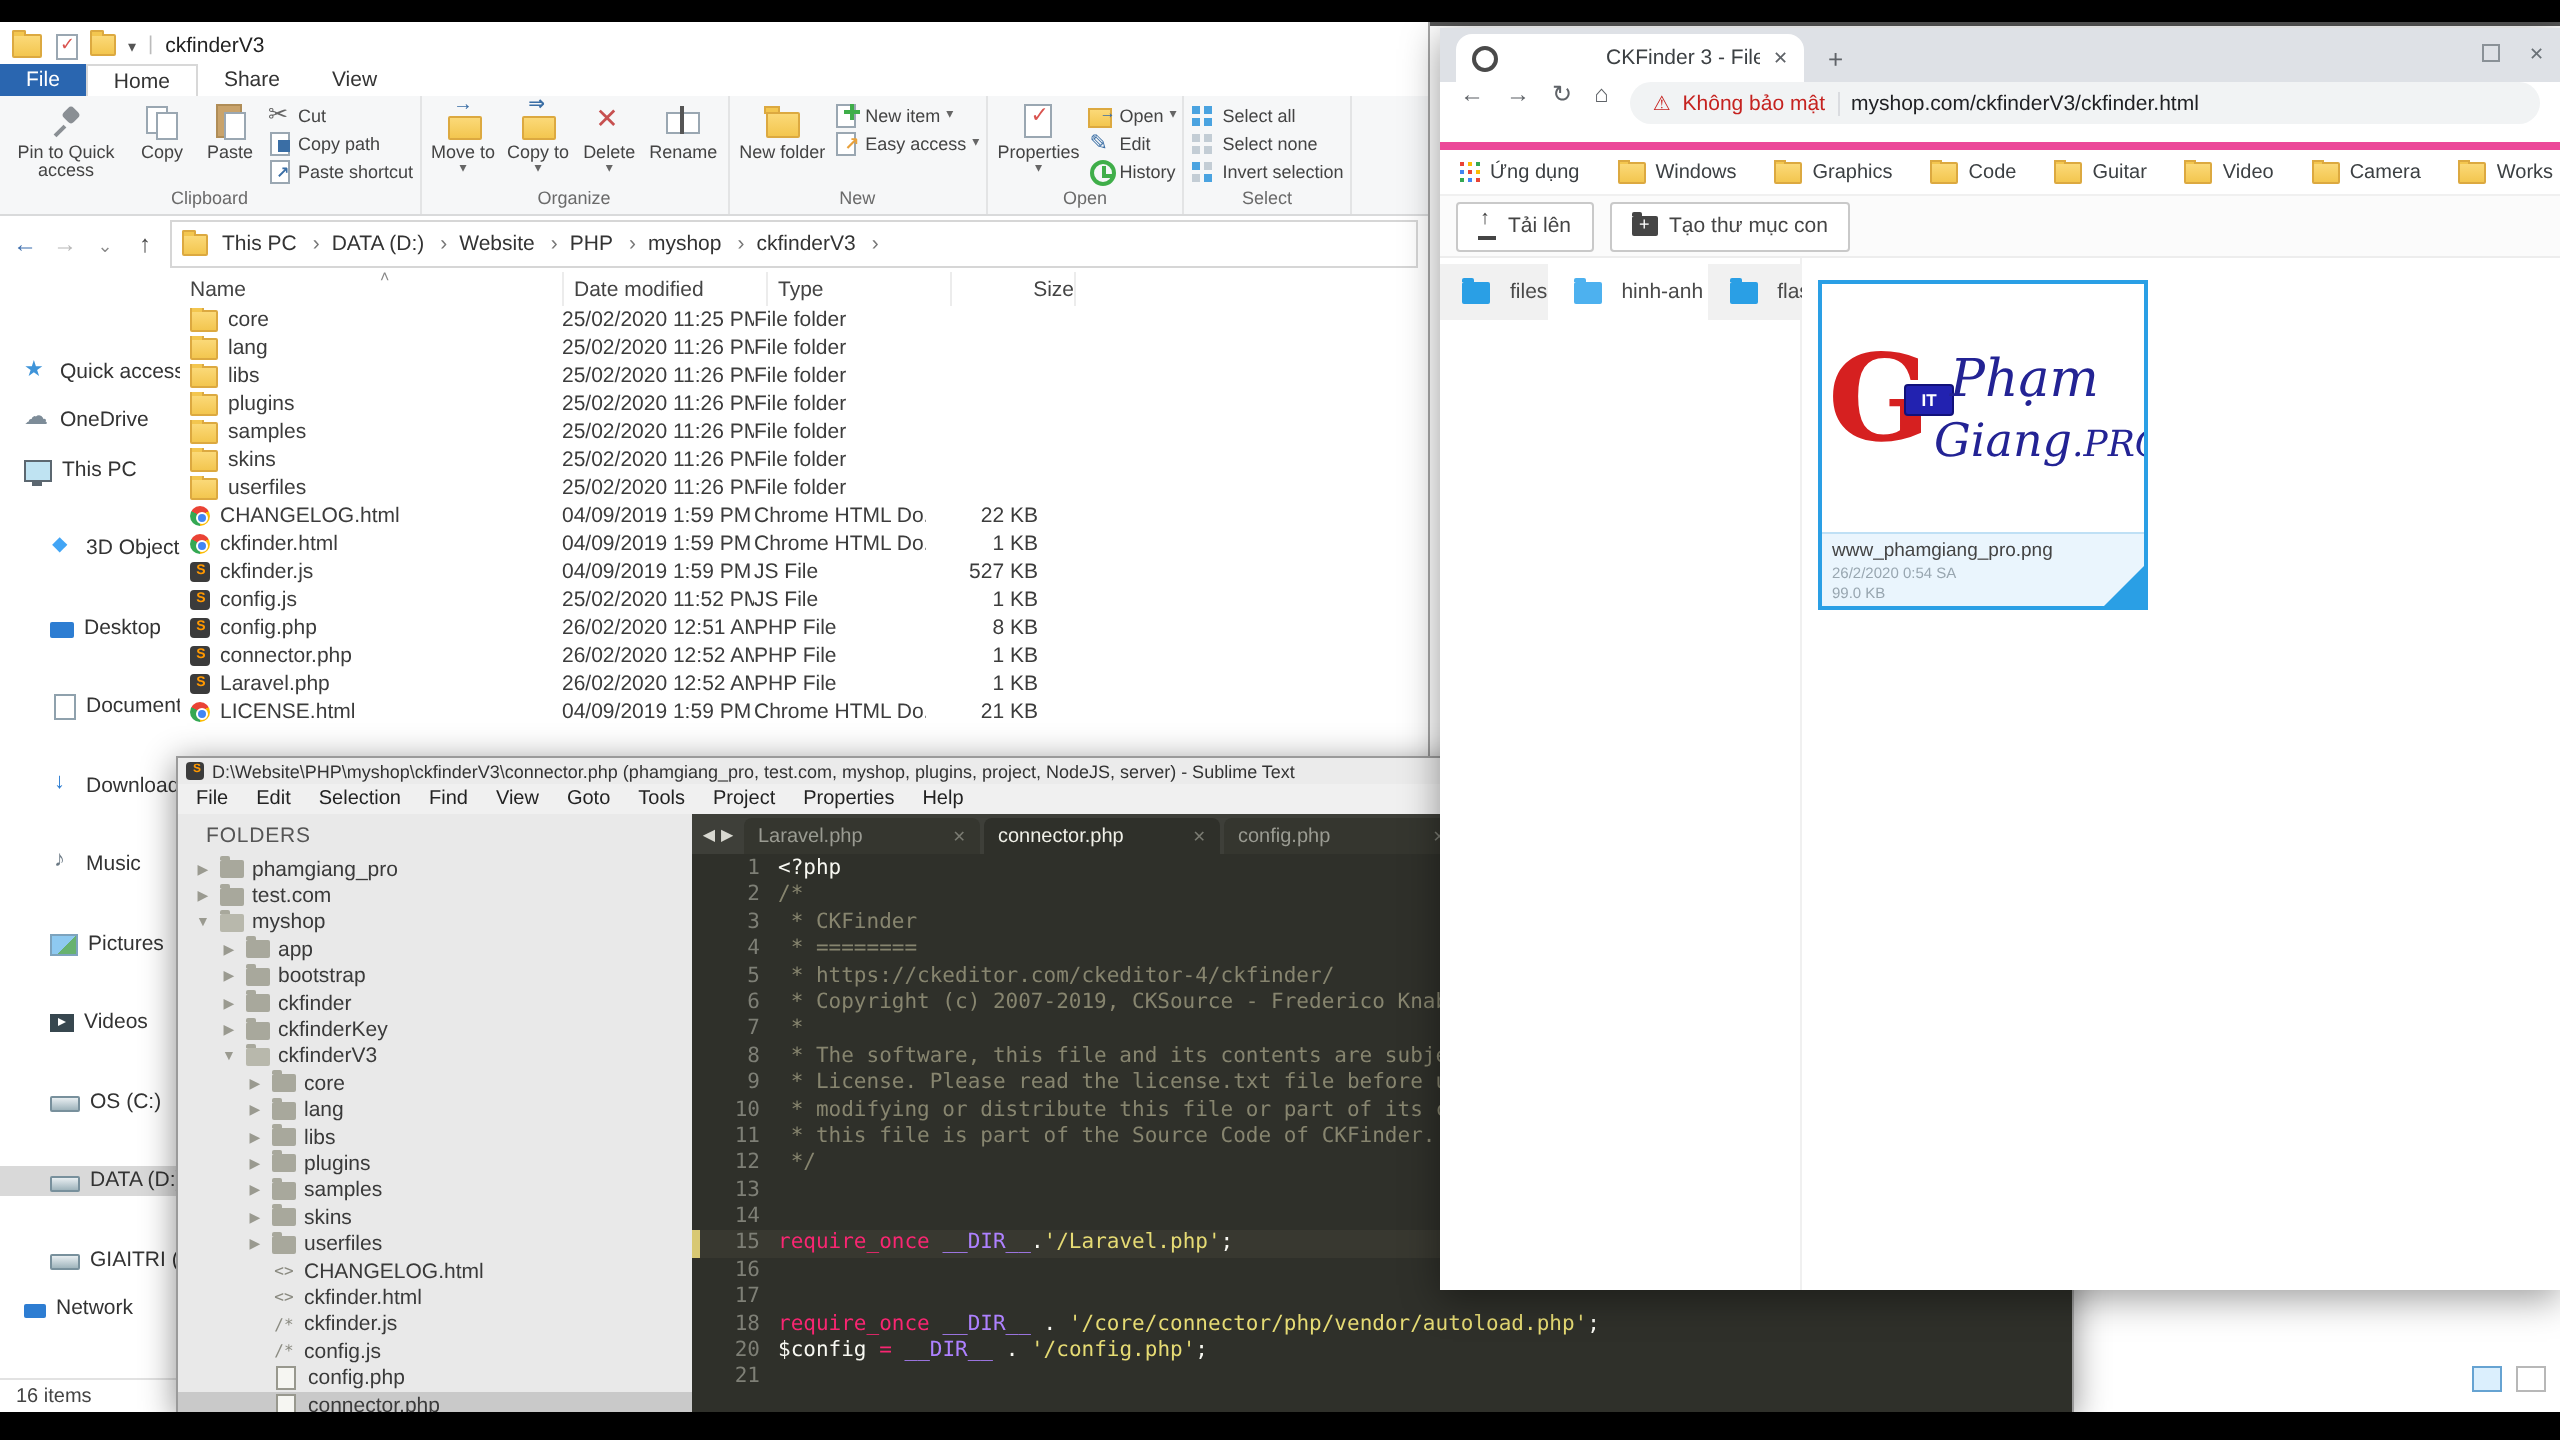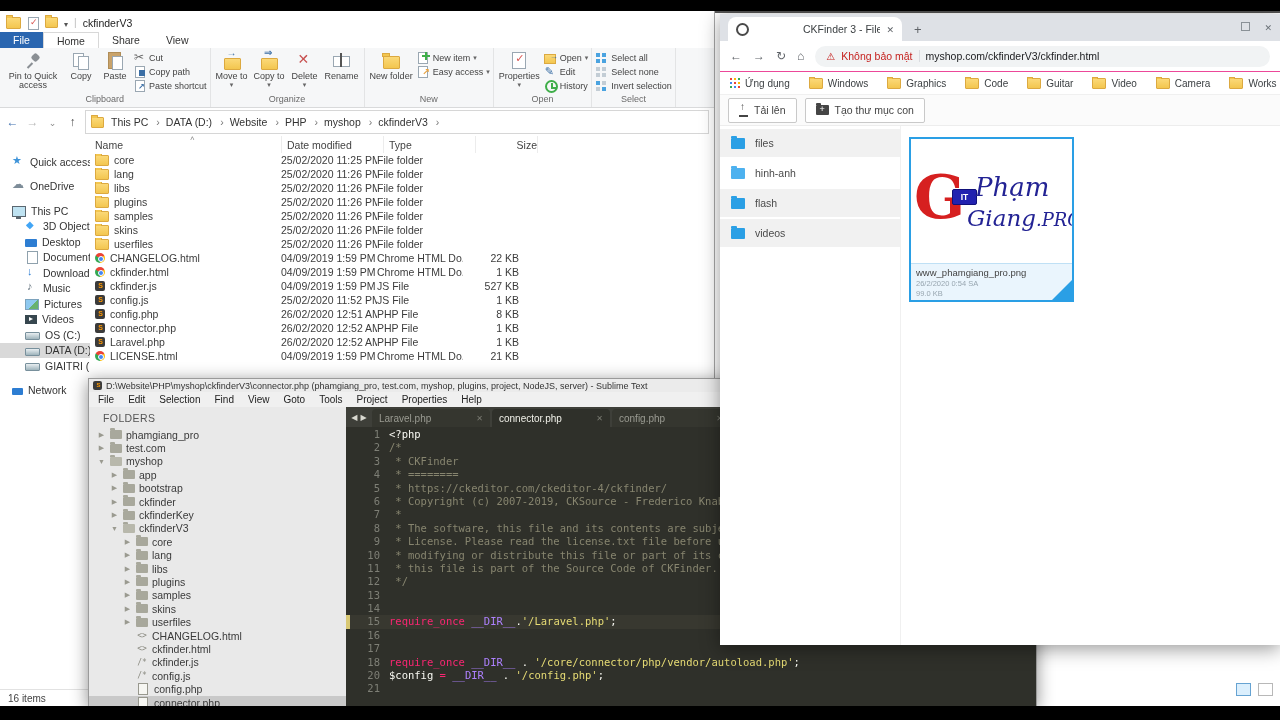--- a/index.html
+++ b/index.html
@@ -89,21 +89,21 @@
   .nav-fwd::before{content:"→";color:#b9b9b9;}
   .nav-drop::before{content:"⌄";color:#8a8a8a;font-size:9px;}
   .nav-up::before{content:"↑";color:#4a4a4a;}
   .ex-address{flex:1;height:22px;border:1px solid #d6d6d6;display:flex;align-items:center;padding:0 5px;gap:5px;font-size:10.5px;color:#333;background:#fff;overflow:hidden;}
   .crumbs{display:flex;align-items:center;}
   .crumb{padding:0 2px;white-space:nowrap;}
   .crumb::after{content:"›";margin-left:8px;margin-right:2px;color:#777;}
 
   .ex-body{flex:1;display:flex;overflow:hidden;font-size:10.5px;}
   .ex-side{width:90px;padding-top:18px;overflow:hidden;flex:none;}
-  .sb-item{height:15.5px;display:flex;align-items:center;gap:5px;padding-left:12px;color:#333;white-space:nowrap;}
+  .sb-item{height:15.5px;display:flex;align-items:center;gap:5px;padding-left:12px;color:#333;white-space:nowrap;margin-top:24px;}
   .sb-item.ind{padding-left:25px;}
   .sb-item.gap{margin-top:9px;}
   .sb-item.sel{background:#d9d9d9;}
   .sbic{width:13px;height:12px;position:relative;display:inline-block;flex:none;}
   .sbic-star::before{content:"★";position:absolute;left:0;top:-2px;color:#3f94d9;font-size:11px;}
   .sbic-cloud::before{content:"☁";position:absolute;left:0;top:-3px;color:#7d8c98;font-size:12px;}
   .sbic-pc{width:12px;height:9px;border:1px solid #5b6770;background:#bfe3f2;margin-top:1px;}
   .sbic-pc::after{content:"";position:absolute;left:3px;bottom:-3px;width:5px;height:2px;background:#5b6770;}
   .sbic-3d::before{content:"◆";position:absolute;left:1px;top:-1px;color:#42a5f5;font-size:10px;}
   .sbic-desktop{width:12px;height:8px;background:#2d7dd2;border-radius:1px;margin-top:2px;}
@@ -177,21 +177,21 @@
   .cr-tab{width:158px;height:24px;background:#fff;border-radius:8px 8px 0 0;display:flex;align-items:center;padding:0 8px;gap:6px;font-size:10.5px;color:#3c4043;}
   .cr-fav{width:9px;height:9px;border:2px solid #4a4a4a;border-radius:50%;flex:none;}
   .cr-tabtitle{flex:1;white-space:nowrap;overflow:hidden;margin-left:48px;}
   .cr-tabclose::before{content:"✕";font-size:9px;color:#5f6368;}
   .cr-newtab{margin-left:12px;margin-bottom:5px;font-size:13px;color:#5f6368;line-height:1;}
   .cr-newtab::before{content:"+";}
   .cr-wincontrols{position:absolute;right:8px;top:3px;display:flex;gap:14px;align-items:center;}
   .wc.restore{width:7px;height:7px;border:1px solid #8a9197;}
   .wc.close::before{content:"✕";font-size:9px;color:#6a7artial1;}
   .wc.close::before{content:"✕";font-size:9px;color:#6a7177;}
-  .cr-navbar{height:30px;display:flex;align-items:center;gap:11px;padding:0 10px;border-bottom:1px solid #ec4899;flex:none;}
+  .cr-navbar{height:30px;display:flex;align-items:flex-start;gap:11px;padding:0 10px;border-bottom:4px solid #ec4899;flex:none;}
   .cr-nic{font-size:12px;color:#5f6368;line-height:1;}
   .nb-back::before{content:"←";}
   .nb-fwd::before{content:"→";}
   .nb-reload::before{content:"↻";}
   .nb-home::before{content:"⌂";}
   .cr-omni{flex:1;height:21px;background:#f1f3f4;border-radius:11px;display:flex;align-items:center;padding:0 11px;gap:6px;font-size:10.5px;overflow:hidden;}
   .warn-tri::before{content:"⚠";color:#c5221f;font-size:10px;}
   .warn-txt{color:#c5221f;white-space:nowrap;}
   .omni-sep{width:1px;height:12px;background:#dadce0;flex:none;}
   .omni-url{color:#202124;white-space:nowrap;}
@@ -203,21 +203,21 @@
   .apps-grid::before{content:"";position:absolute;left:0;top:0;width:2px;height:2px;background:#ea4335;box-shadow:4px 0 #fbbc05,8px 0 #34a853,0 4px #4285f4,4px 4px #ea4335,8px 4px #fbbc05,0 8px #34a853,4px 8px #4285f4,8px 8px #ea4335;}
   .cr-content{flex:1;display:flex;flex-direction:column;overflow:hidden;background:#fff;}
   .ck-toolbar{height:30px;display:flex;align-items:center;gap:8px;padding:0 8px;background:#fbfbfb;border-bottom:1px solid #ededed;flex:none;}
   .ck-btn{height:23px;display:flex;align-items:center;gap:6px;padding:0 10px;background:#fff;border:1px solid #c9c9c9;border-radius:2px;font-size:10.5px;color:#444;}
   .ic-upload{width:9px;height:11px;border-bottom:2px solid #454545;position:relative;}
   .ic-upload::before{content:"↑";position:absolute;left:1px;top:-3px;font-weight:bold;font-size:10px;color:#454545;}
   .ic-nfdark{width:13px;height:10px;background:#454545;border-radius:1px;position:relative;}
   .ic-nfdark::before{content:"";position:absolute;left:0;top:-2px;width:5px;height:2px;background:#454545;border-radius:1px 1px 0 0;}
   .ic-nfdark::after{content:"+";position:absolute;left:4px;top:-1px;color:#fff;font-size:9px;line-height:10px;}
   .ck-body{flex:1;display:flex;overflow:hidden;}
-  .ck-folders{width:180px;padding-top:3px;display:flex;flex-direction:column;gap:2px;border-right:1px solid #f0f0f0;flex:none;}
+  .ck-folders{width:180px;padding-top:3px;display:flex;flex-direction:row;gap:2px;border-right:1px solid #f0f0f0;flex:none;}
   .ckf-row{height:28px;background:#f1f1f1;display:flex;align-items:center;gap:10px;padding-left:11px;font-size:10.5px;color:#4a4a4a;flex:none;}
   .ckf-row.sel{background:#fff;}
   .ckfolder{width:14px;height:11px;background:#2a9fe5;border-radius:1px;position:relative;flex:none;}
   .ckfolder::before{content:"";position:absolute;left:0;top:-2px;width:6px;height:2px;background:#2a9fe5;border-radius:1px 1px 0 0;}
   .ckf-row.sel .ckfolder{background:#4db1ef;}
   .ckf-row.sel .ckfolder::before{background:#4db1ef;}
   .ck-main{flex:1;position:relative;background:#fff;}
   .ck-card{position:absolute;left:8px;top:11px;width:161px;height:161px;border:2px solid #2a9fe5;background:#fff;display:flex;flex-direction:column;overflow:hidden;}
   .ck-img{flex:1;position:relative;background:#fff;overflow:hidden;}
   .logo-g{position:absolute;left:3px;top:28px;font-family:"DejaVu Serif",serif;font-weight:bold;font-size:60px;color:#d62020;line-height:1;}

